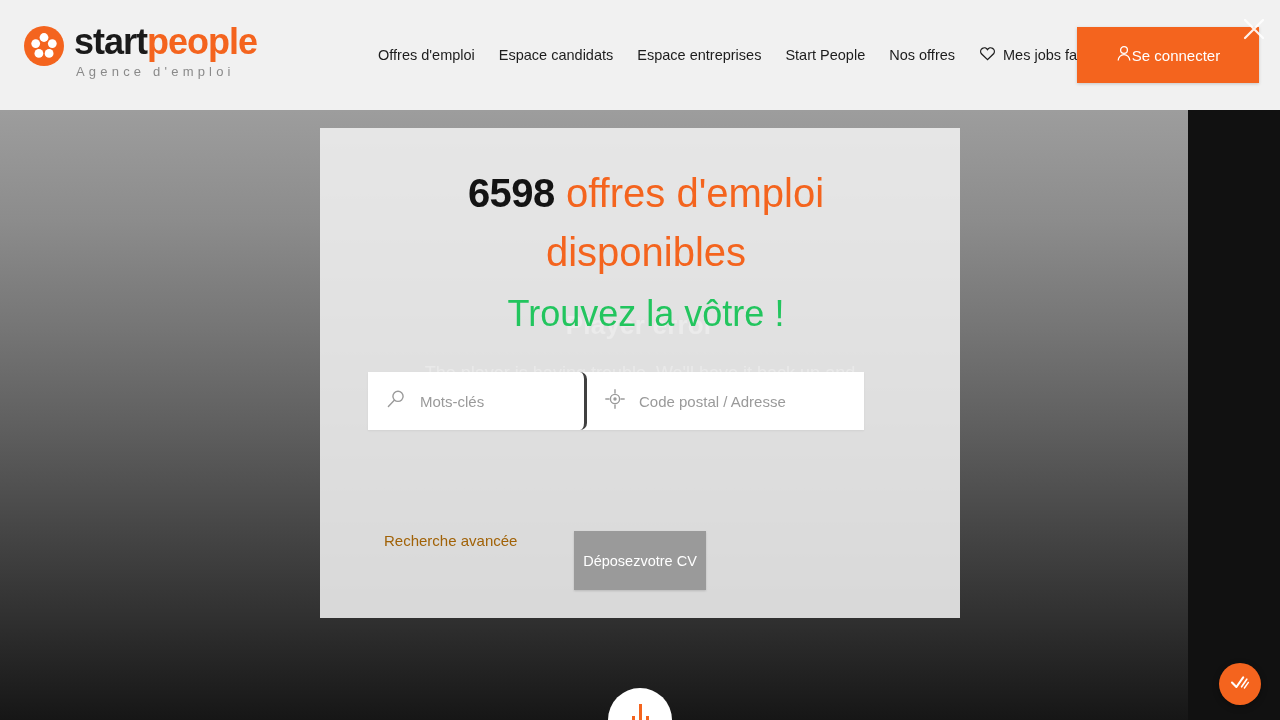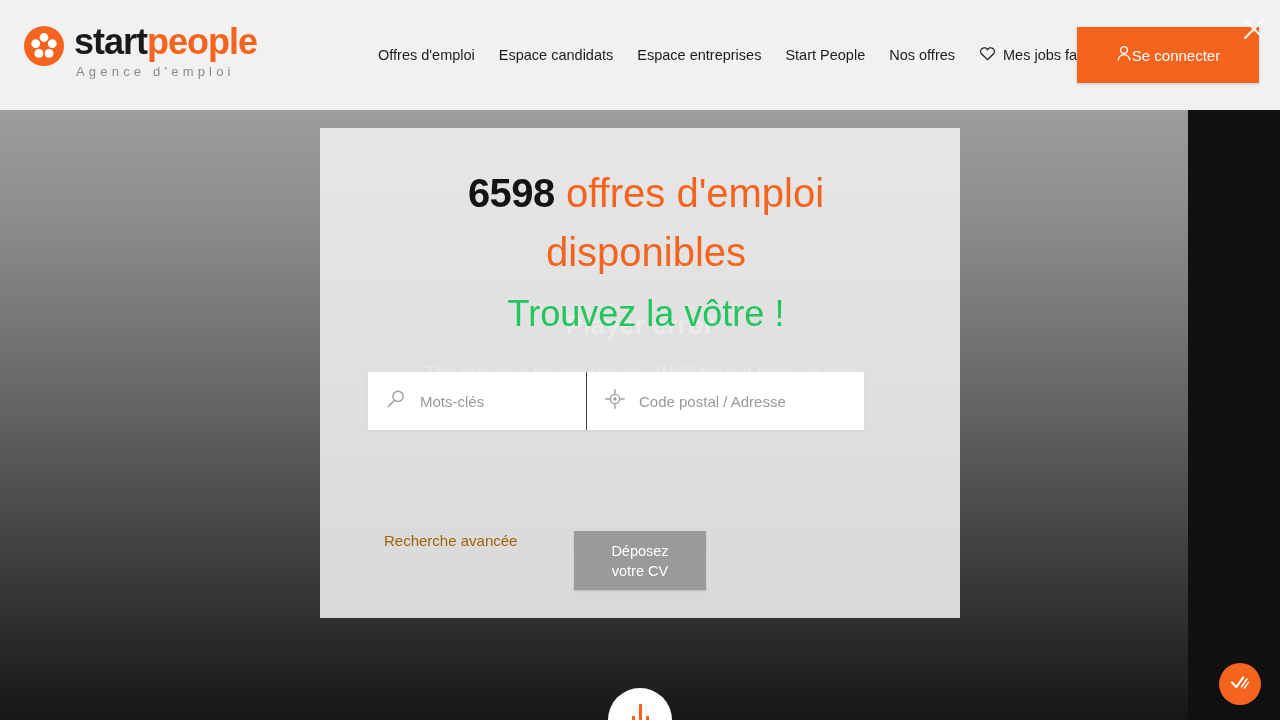--- a/index.html
+++ b/index.html
@@ -106,21 +106,21 @@
   
   .search-row {
     position:absolute; left:48px; top:244px;
     width:496px; height:58px; background:#fff;
     display:flex; box-shadow:0 1px 2px rgba(0,0,0,.06);
   }
   .search-field {
     display:flex; align-items:center; height:100%;
     padding-left:18px; gap:14px;
   }
-  .search-field.kw { width:219px; border-right:1px solid #404040; }
+  .search-field.kw { width:219px; border-right:3px solid #404040;border-radius:7px; }
   .search-field.loc { width:277px; }
   .search-field input {
     border:0; outline:0; background:transparent;
     font-family:"Liberation Sans", sans-serif;
     font-size:15px; color:#555; width:100%;
   }
   .search-field input::placeholder { color:#9a9a9a; }
 
   .go-btn {
     position:absolute; left:47px; top:306px;
@@ -131,21 +131,21 @@
   }
 
   .adv-link {
     position:absolute; left:64px; top:404px;
     font-size:15px; color:#a16207; cursor:pointer;
   }
   .cv-btn {
     position:absolute; left:254px; top:403px;
     width:132px; height:59px; background:#9a9a9a;
     color:#fff; font-size:14.5px; line-height:20px;
-    display:flex; flex-direction:column; align-items:center;
+    display:flex; flex-direction:row; align-items:center;
     justify-content:center; cursor:pointer;
     box-shadow:0 1px 2px rgba(0,0,0,.15);
   }
 
   
   .scroll-circle {
     position:absolute; left:608px; top:688px;
     width:64px; height:64px; border-radius:50%;
     background:#fff; z-index:15;
     display:flex; align-items:flex-start; justify-content:center;

